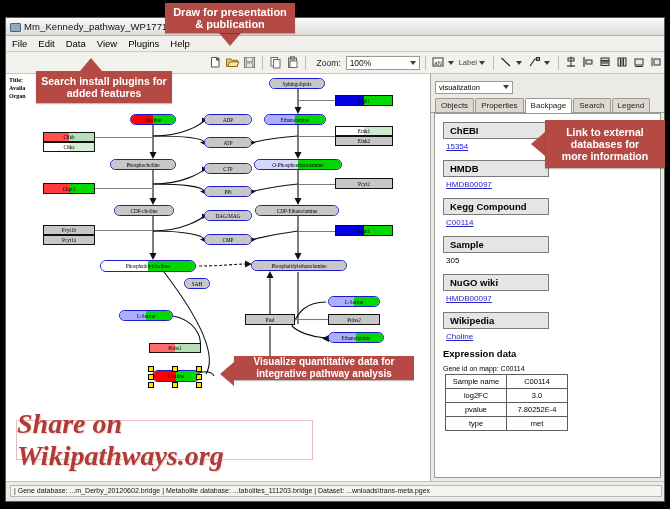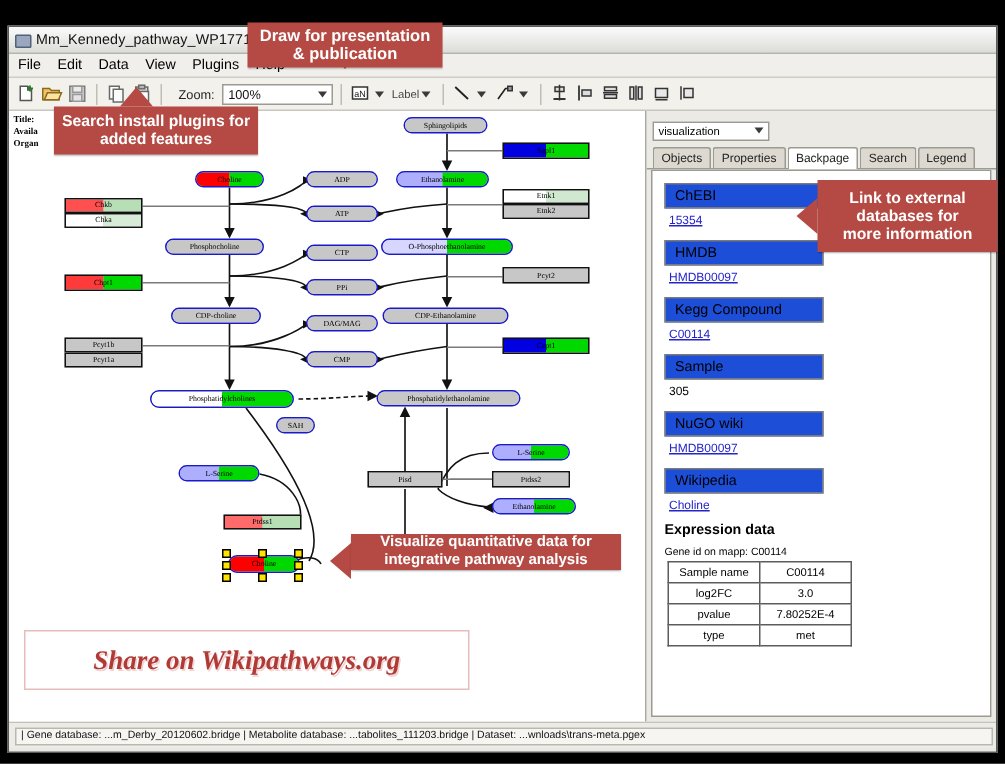--- a/index.html
+++ b/index.html
@@ -12,21 +12,21 @@
   .tb-icon{width:11px;height:11px;margin-right:4px;position:relative;flex:0 0 auto;}
   .tb-icon:before{content:"";position:absolute;left:1px;top:2px;width:9px;height:7px;
      background:#9aa7bf;border:1px solid #53607a;border-radius:1px;}
   .tb-title{font-size:9.5px;color:#111;white-space:nowrap;letter-spacing:.1px;}
 
   
   .menubar{height:15px;background:#f0efeb;border-bottom:1px solid #cfcdc6;display:flex;align-items:center;padding-left:5px;}
   .menu-item{font-size:9.5px;color:#000;margin-right:9px;cursor:default;padding:0 1px;}
 
   
-  .toolbar{height:21px;background:#f2f1ec;border-bottom:1px solid #c8c6bf;display:flex;align-items:center;padding-left:4px;gap:2px;position:relative;}
+  .toolbar{height:21px;background:#f2f1ec;border-bottom:1px solid #c8c6bf;display:flex;align-items:center;padding-left:4px;gap:2px;position:relative;justify-content:flex-end;}
   .tbtn{width:15px;height:15px;position:relative;display:inline-block;flex:0 0 auto;}
   .tsep{width:1px;height:14px;background:#c0bdb5;margin:0 3px;flex:0 0 auto;}
   .zlabel{font-size:8.5px;color:#222;margin:0 3px 0 6px;}
   .zoombox{width:74px;height:14px;background:#fff;border:1px solid #9b9b93;display:flex;align-items:center;
            justify-content:space-between;font-size:8.5px;padding-left:3px;box-sizing:border-box;}
   .zoombox .cv{color:#111;}
   .caret{width:0;height:0;border-left:3px solid transparent;border-right:3px solid transparent;border-top:4px solid #3a3a3a;margin-right:3px;}
   .drop{display:flex;align-items:center;gap:2px;}
   .dlbl{font-size:7.5px;color:#444;}
 
@@ -38,21 +38,21 @@
   
   .right{flex:1;background:#eceae4;display:flex;flex-direction:column;}
   .viswrap{height:20px;display:flex;align-items:center;padding:3px 0 0 4px;background:#eceae4;}
   .visbox{width:78px;height:13px;background:#fff;border:1px solid #9b9b93;display:flex;align-items:center;
           justify-content:space-between;font-size:7.5px;padding-left:3px;box-sizing:border-box;}
   .tabs{display:flex;align-items:flex-end;height:15px;padding-left:4px;gap:1px;background:#eceae4;border-bottom:1px solid #9b9b93;}
   .tab{font-size:8px;padding:2px 5px 2px 5px;border:1px solid #9b9b93;border-bottom:none;background:#ddd9d1;color:#222;
        border-radius:2px 2px 0 0;line-height:9px;}
   .tab.active{background:#fff;position:relative;top:1px;padding-bottom:3px;}
   .backpage{flex:1;background:#fff;border:1px solid #9b9b93;margin:0 3px 3px 3px;overflow:hidden;position:relative;padding:6px 8px;box-sizing:border-box;}
-  .bp-head{display:inline-block;min-width:92px;border:1px solid #7a7a7a;background:#1d4ed8;font-size:9.5px;font-weight:normal;
+  .bp-head{display:inline-block;min-width:92px;border:1px solid #7a7a7a;background:#e5e5e5;font-size:9.5px;font-weight:bold;
            padding:2px 6px;margin:0 0 3px 0;color:#000;}
   .bp-link{font-size:8px;color:#2424c8;text-decoration:underline;margin:0 0 7px 3px;display:block;}
   .bp-plain{font-size:8px;color:#000;margin:0 0 7px 3px;display:block;}
   .bp-title{font-size:9.5px;font-weight:bold;color:#000;margin:2px 0 6px 0;}
   .bp-sub{font-size:7px;color:#000;margin:0 0 2px 0;}
   table.exp{border-collapse:collapse;margin-left:2px;}
   table.exp td{border:1px solid #5c5c5c;font-size:7.5px;padding:2px 4px;text-align:center;color:#000;background:#fff;min-width:52px;}
 
   
   .statusbar{height:17px;background:#ecebe6;border-top:1px solid #c4c2bb;display:flex;align-items:center;padding-left:4px;}
@@ -81,21 +81,21 @@
         font-family:"Liberation Sans",sans-serif;display:flex;align-items:center;justify-content:center;
         flex-direction:column;line-height:12px;z-index:40;box-shadow:0 1px 1px rgba(0,0,0,.25);}
   .arrow-d{position:absolute;width:0;height:0;border-left:11px solid transparent;border-right:11px solid transparent;
            border-top:13px solid #b44a43;z-index:39;}
   .arrow-u{position:absolute;width:0;height:0;border-left:11px solid transparent;border-right:11px solid transparent;
            border-bottom:13px solid #b44a43;z-index:39;}
   .arrow-l{position:absolute;width:0;height:0;border-top:12px solid transparent;border-bottom:12px solid transparent;
            border-right:14px solid #b44a43;z-index:39;}
   .share{position:absolute;left:16px;top:420px;width:295px;height:38px;border:1px solid #e6bcbc;background:#fff;
          display:flex;align-items:center;justify-content:center;z-index:45;}
-  .share span{font-family:"Liberation Serif",serif;font-style:italic;font-weight:bold;font-size:18px;color:#b03a36;
+  .share span{font-family:"Liberation Serif",serif;font-style:italic;font-weight:bold;font-size:28px;color:#b03a36;
               text-shadow:1px 1px 0 #f0d3d3;}
 </style>
 </head>
 <body>
 
 <div class="app">
 
   <div class="titlebar">
     <span class="tb-icon"></span>
     <span class="tb-title">Mm_Kennedy_pathway_WP1771_45176.gpml</span>
@@ -545,21 +545,21 @@
           </table>
       </div>
     </div>
   </div>
 
   <div class="statusbar">
     <div class="statusinner">| Gene database: ...m_Derby_20120602.bridge | Metabolite database: ...tabolites_111203.bridge | Dataset: ...wnloads\trans-meta.pgex</div>
   </div>
 </div>
 
-<div class="anno" style="left:165px;top:3px;width:130px;height:30px;font-size:11px;margin-top:12px;">
+<div class="anno" style="left:165px;top:3px;width:130px;height:30px;font-size:11px;">
   <span>Draw for presentation</span>
   <span>&amp; publication</span>
 </div>
 <div class="arrow-d" style="left:219px;top:33px;"></div>
 
 <div class="anno" style="left:36px;top:71px;width:136px;height:32px;font-size:10.5px;">
   <span>Search install plugins for</span>
   <span>added features</span>
 </div>
 <div class="arrow-u" style="left:80px;top:58px;"></div>

